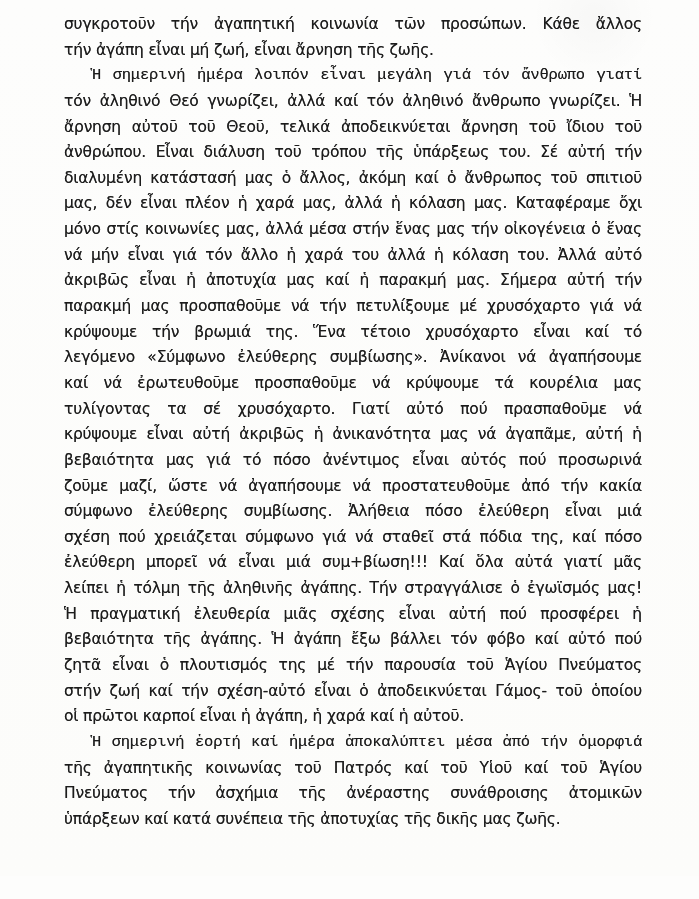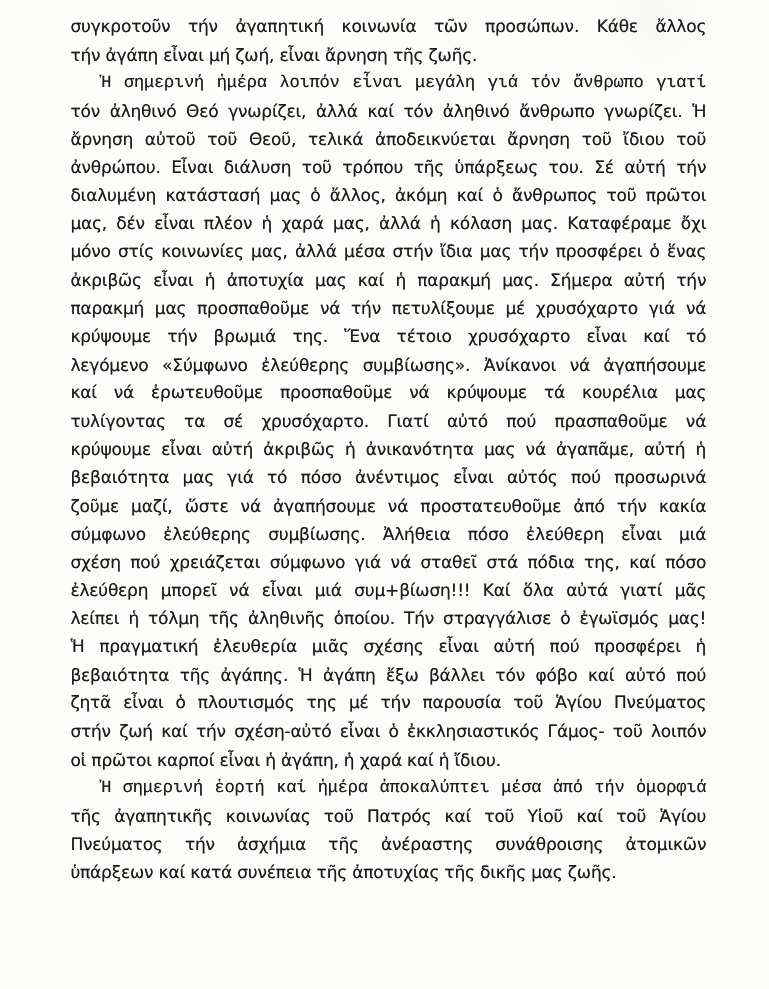--- a/index.html
+++ b/index.html
@@ -58,41 +58,42 @@
   <section class="text-block" style="color: rgb(28, 28, 28);">
       <div class="paragraph">
         <div class="line">συγκροτοῦν τήν ἀγαπητική κοινωνία τῶν προσώπων. Κάθε ἄλλος</div>
         <div class="line para-end">τήν ἀγάπη εἶναι μή ζωή, εἶναι ἄρνηση τῆς ζωῆς.</div>
       </div>
       <div class="paragraph">
         <div class="line indent">Ἡ σημερινή ἡμέρα λοιπόν εἶναι μεγάλη γιά τόν ἄνθρωπο γιατί καί</div>
         <div class="line">τόν ἀληθινό Θεό γνωρίζει, ἀλλά καί τόν ἀληθινό ἄνθρωπο γνωρίζει. Ἡ</div>
         <div class="line">ἄρνηση αὐτοῦ τοῦ Θεοῦ, τελικά ἀποδεικνύεται ἄρνηση τοῦ ἴδιου τοῦ</div>
         <div class="line">ἀνθρώπου. Εἶναι διάλυση τοῦ τρόπου τῆς ὑπάρξεως του. Σέ αὐτή τήν</div>
-        <div class="line">διαλυμένη κατάστασή μας ὁ ἄλλος, ἀκόμη καί ὁ ἄνθρωπος τοῦ πρῶτοι</div>
+        <div class="line">διαλυμένη κατάστασή μας ὁ ἄλλος, ἀκόμη καί ὁ ἄνθρωπος τοῦ σπιτιοῦ</div>
         <div class="line">μας, δέν εἶναι  πλέον ἡ χαρά μας, ἀλλά ἡ κόλαση μας. Καταφέραμε ὄχι</div>
-        <div class="line">μόνο στίς κοινωνίες μας, ἀλλά μέσα στήν ἴδια μας τήν προσφέρει ὁ ἕνας</div>
+        <div class="line">μόνο στίς κοινωνίες μας, ἀλλά μέσα στήν ἕνας μας τήν οἰκογένεια ὁ ἕνας</div>
+        <div class="line">νά μήν εἶναι γιά τόν ἄλλο ἡ χαρά του ἀλλά ἡ κόλαση του. Ἀλλά αὐτό</div>
         <div class="line">ἀκριβῶς εἶναι ἡ ἀποτυχία μας καί ἡ παρακμή μας. Σήμερα αὐτή τήν</div>
         <div class="line">παρακμή μας προσπαθοῦμε νά τήν πετυλίξουμε μέ χρυσόχαρτο γιά νά</div>
         <div class="line">κρύψουμε τήν  βρωμιά της. Ἕνα τέτοιο χρυσόχαρτο εἶναι καί τό</div>
         <div class="line">λεγόμενο «Σύμφωνο ἐλεύθερης συμβίωσης». Ἀνίκανοι νά ἀγαπήσουμε</div>
         <div class="line">καί νά ἐρωτευθοῦμε προσπαθοῦμε νά κρύψουμε τά κουρέλια μας</div>
         <div class="line">τυλίγοντας τα σέ χρυσόχαρτο. Γιατί αὐτό πού πρασπαθοῦμε νά</div>
         <div class="line">κρύψουμε εἶναι αὐτή ἀκριβῶς ἡ ἀνικανότητα μας νά ἀγαπᾶμε, αὐτή ἡ</div>
         <div class="line">βεβαιότητα μας γιά τό πόσο ἀνέντιμος εἶναι αὐτός πού προσωρινά</div>
         <div class="line">ζοῦμε μαζί, ὥστε νά ἀγαπήσουμε νά προστατευθοῦμε ἀπό τήν κακία</div>
         <div class="line">σύμφωνο ἐλεύθερης συμβίωσης. Ἀλήθεια πόσο ἐλεύθερη εἶναι μιά</div>
         <div class="line">σχέση πού χρειάζεται σύμφωνο γιά νά σταθεῖ στά πόδια της, καί πόσο</div>
         <div class="line">ἐλεύθερη μπορεῖ  νά εἶναι μιά συμ+βίωση!!! Καί ὅλα αὐτά γιατί μᾶς</div>
-        <div class="line">λείπει ἡ τόλμη τῆς ἀληθινῆς ὁποίου. Τήν  στραγγάλισε ὁ ἐγωϊσμός μας!</div>
+        <div class="line">λείπει ἡ τόλμη τῆς ἀληθινῆς ἀγάπης. Τήν  στραγγάλισε ὁ ἐγωϊσμός μας!</div>
         <div class="line">Ἡ πραγματική ἐλευθερία μιᾶς σχέσης εἶναι αὐτή πού προσφέρει ἡ</div>
         <div class="line">βεβαιότητα τῆς ἀγάπης. Ἡ ἀγάπη ἔξω βάλλει τόν φόβο καί αὐτό πού</div>
         <div class="line">ζητᾶ εἶναι ὁ πλουτισμός της μέ τήν παρουσία τοῦ Ἁγίου Πνεύματος</div>
-        <div class="line">στήν ζωή καί τήν σχέση-αὐτό εἶναι ὁ ἐκκλησιαστικός Γάμος- τοῦ λοιπόν</div>
-        <div class="line para-end">οἱ πρῶτοι καρποί εἶναι ἡ ἀγάπη, ἡ χαρά καί ἡ ἴδιου.</div>
+        <div class="line">στήν ζωή καί τήν σχέση-αὐτό εἶναι ὁ ἀποδεικνύεται Γάμος- τοῦ ὁποίου</div>
+        <div class="line para-end">οἱ πρῶτοι καρποί εἶναι ἡ ἀγάπη, ἡ χαρά καί ἡ αὐτοῦ.</div>
       </div>
       <div class="paragraph">
         <div class="line indent">Ἡ σημερινή ἑορτή καί ἡμέρα ἀποκαλύπτει μέσα ἀπό τήν ὁμορφιά</div>
         <div class="line">τῆς ἀγαπητικῆς κοινωνίας τοῦ Πατρός καί τοῦ Υἱοῦ καί τοῦ Ἁγίου</div>
         <div class="line">Πνεύματος τήν ἀσχήμια τῆς ἀνέραστης συνάθροισης ἀτομικῶν</div>
         <div class="line para-end">ὑπάρξεων καί κατά συνέπεια  τῆς ἀποτυχίας τῆς δικῆς μας ζωῆς.</div>
       </div>
     </section>
 </main>
 

